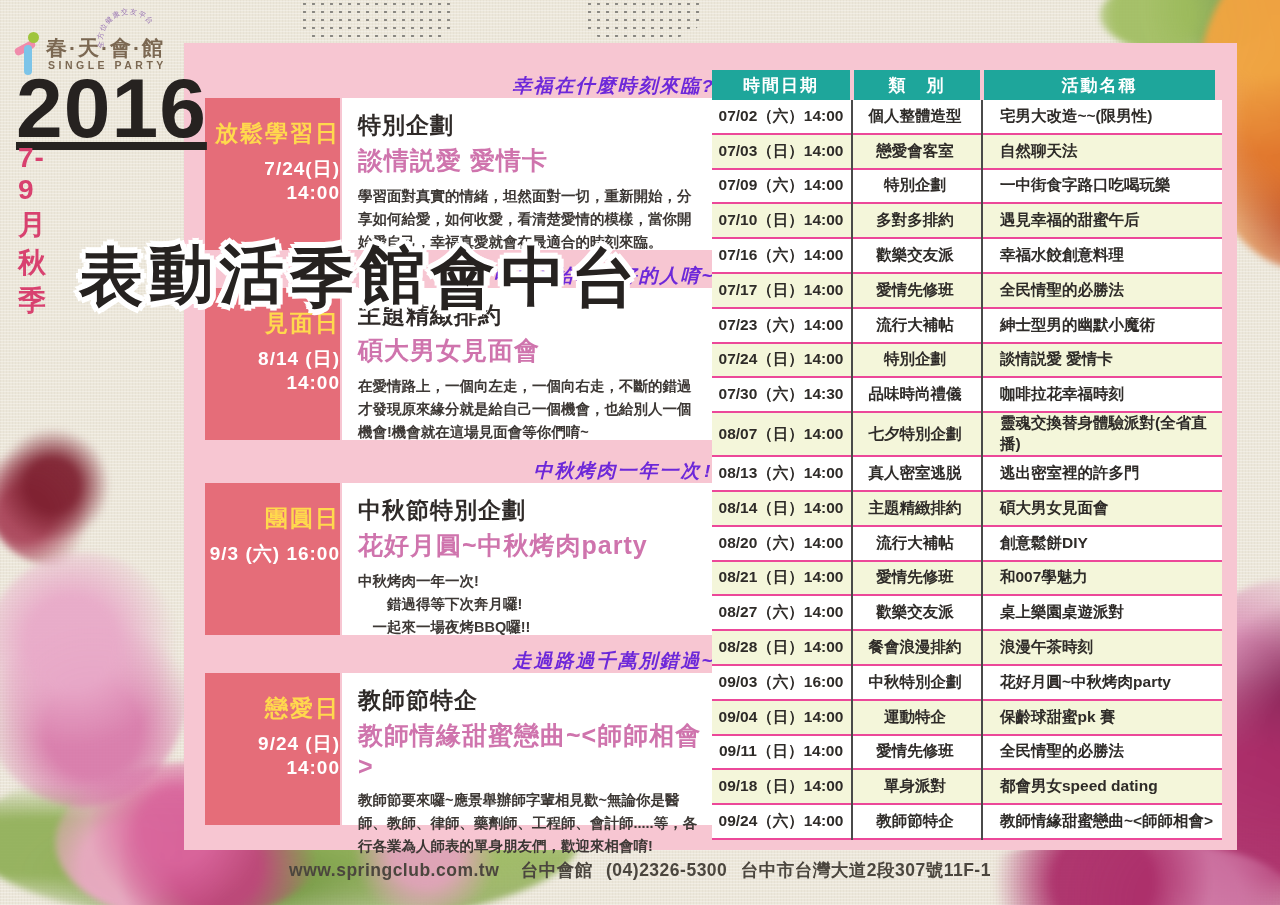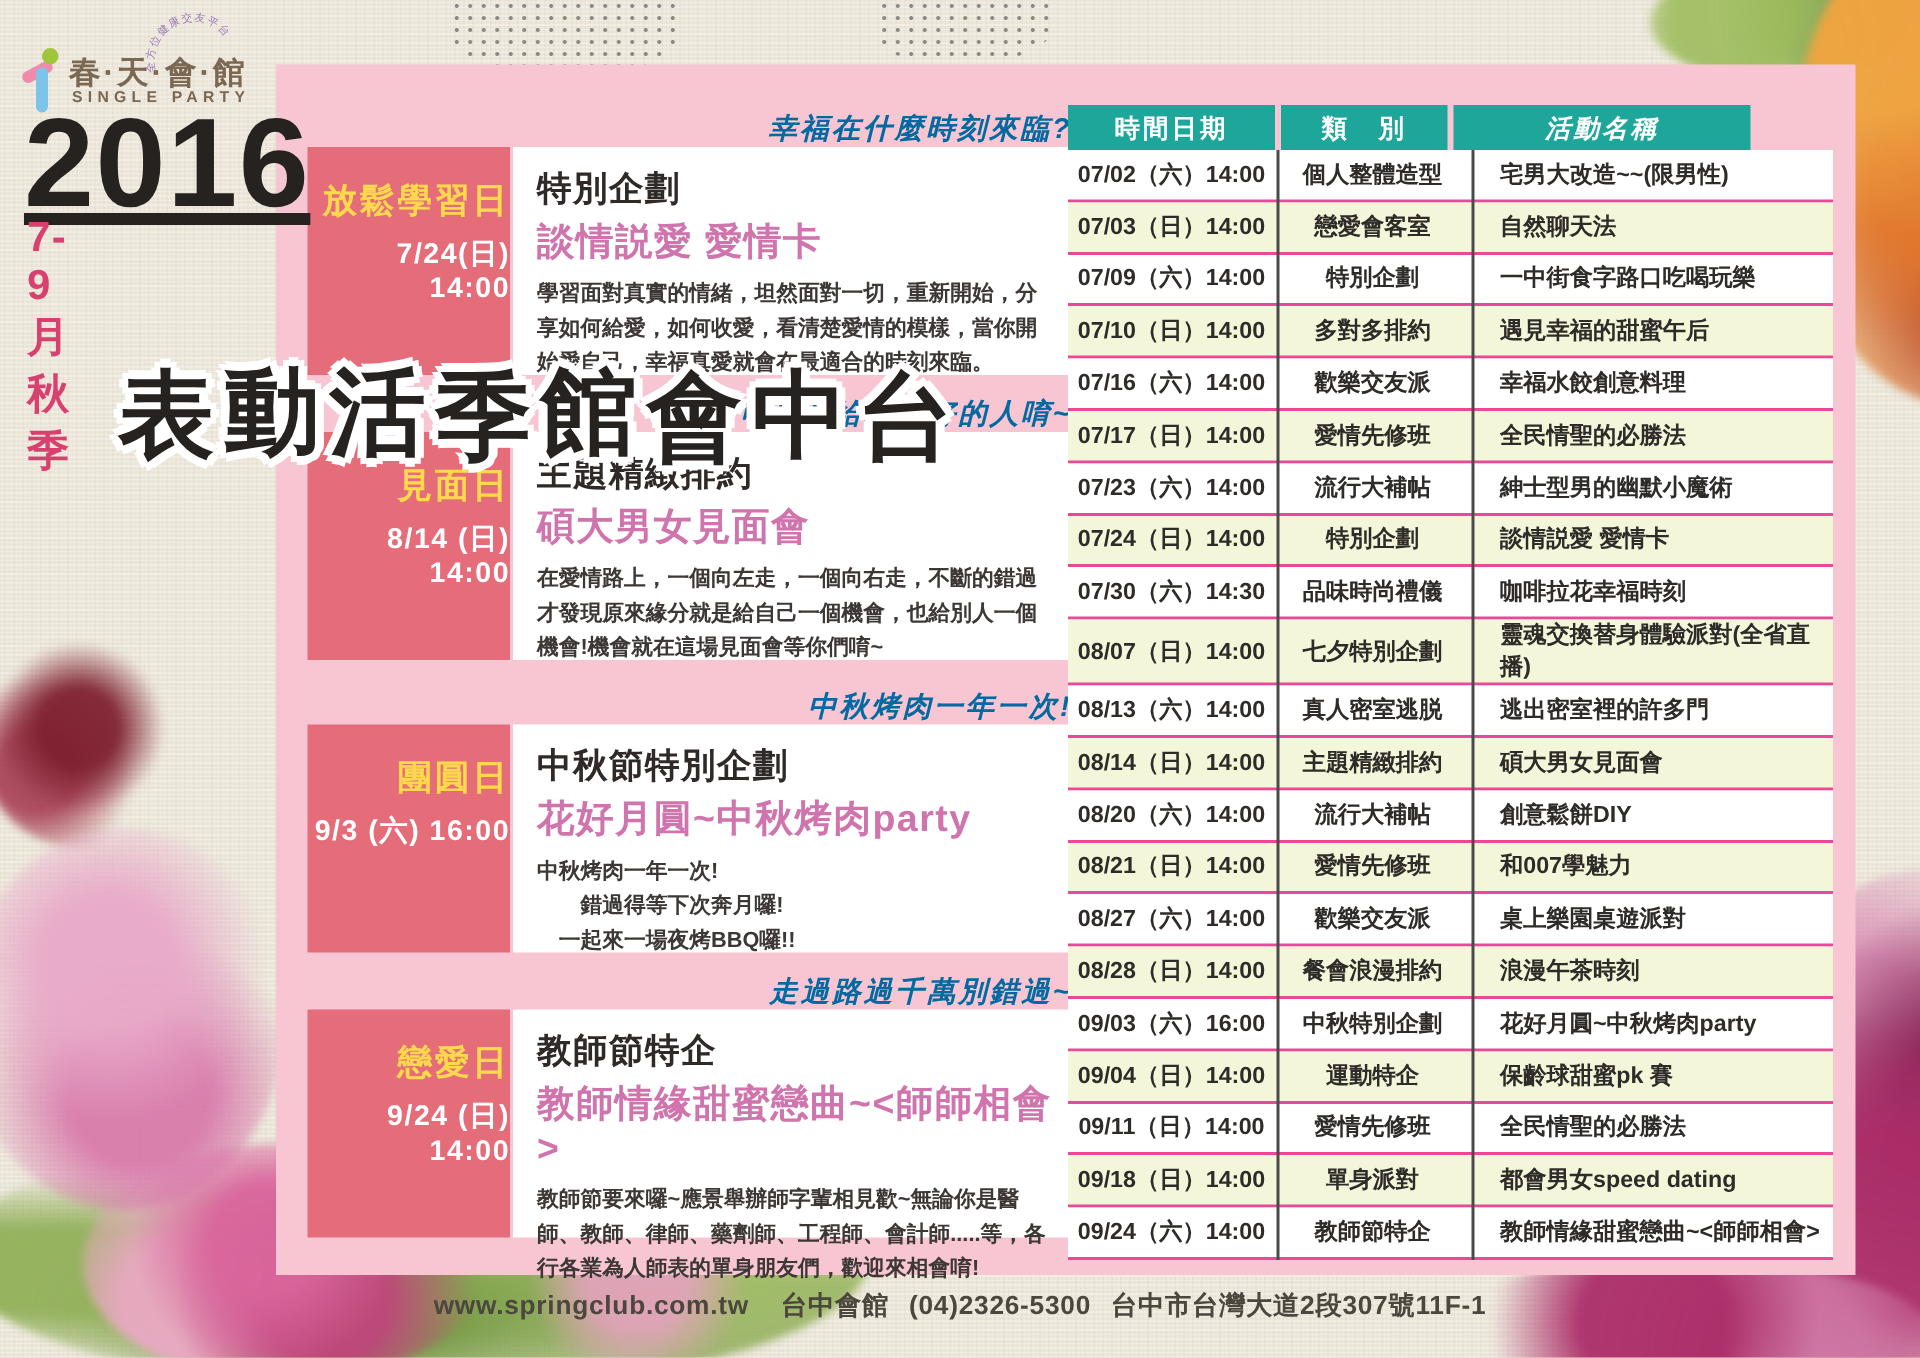--- a/index.html
+++ b/index.html
@@ -86,37 +86,37 @@
     font-size:64px;font-weight:800;color:#262220;letter-spacing:12px;line-height:1.1;
     text-shadow:-4px -4px 0 #fff,4px -4px 0 #fff,-4px 4px 0 #fff,4px 4px 0 #fff,
                 -6px 0 0 #fff,6px 0 0 #fff,0 -6px 0 #fff,0 6px 0 #fff;}
 
   
   .panel{position:absolute;left:184px;top:43px;width:1053px;height:807px;background:#f7c6d2;z-index:2;}
 
   
   .event-group{position:absolute;left:21px;width:514px;}
   .tagline{height:25px;text-align:right;padding-right:4px;
-    font-family:Liberation Sans, sans-serif;font-style:italic;font-weight:bold;
-    font-size:19px;color:#0369a1;letter-spacing:2px;}
+    font-family:Liberation Mono, monospace;font-style:italic;font-weight:bold;
+    font-size:19px;color:#6d28d9;letter-spacing:2px;}
   .card{display:flex;gap:2px;height:152px;}
   .side{width:135px;background:#e56d79;text-align:right;padding-top:20px;box-sizing:border-box;flex:none;}
   .day{font-size:23px;font-weight:bold;color:#ffd94d;letter-spacing:2px;}
   .dt{font-size:19px;font-weight:bold;color:#ffffff;margin-top:7px;letter-spacing:1px;}
   .main{flex:1;background:#ffffff;padding:12px 16px;box-sizing:border-box;}
   .cat{font-size:23px;font-weight:bold;color:#2f2a28;letter-spacing:1px;}
   .sub{font-size:25px;font-weight:bold;color:#cf74ad;margin-top:3px;letter-spacing:1px;}
   .desc{font-size:14.5px;font-weight:600;color:#3d3835;line-height:1.6;margin-top:8px;white-space:pre-wrap;}
 
   
   .schedule{position:absolute;left:528px;top:27px;width:510px;}
   .shead{display:flex;height:30px;margin-bottom:0;}
   .shcell{background:#1ea69b;color:#fff;font-size:17px;font-weight:bold;
     display:flex;align-items:center;justify-content:center;letter-spacing:2px;}
-  .sh0{width:138px;} .sh1{width:111px;margin-left:4px;} .sh2{width:198px;margin-left:4px;font-style:italic;}
+  .sh0{width:138px;} .sh1{width:126px;margin-left:4px;} .sh2{width:231px;margin-left:4px;}
   .sbody{position:relative;display:flex;flex-direction:column;height:740px;}
   .srow{flex:1;display:flex;background:#ffffff;border-bottom:2px solid #ec4899;box-sizing:border-box;}
   .srow.alt{background:#f4f6da;}
   .scell{display:flex;align-items:center;font-size:15.5px;font-weight:bold;color:#2e2b28;box-sizing:border-box;}
   .c0{width:138px;justify-content:center;}
   .c1{width:130px;justify-content:center;}
   .c2{flex:1;padding-left:20px;}
   .vline{position:absolute;top:0;width:2px;height:740px;background:#4a4a4a;z-index:3;}
   #vline1{left:139px;} #vline2{left:269px;}
 

